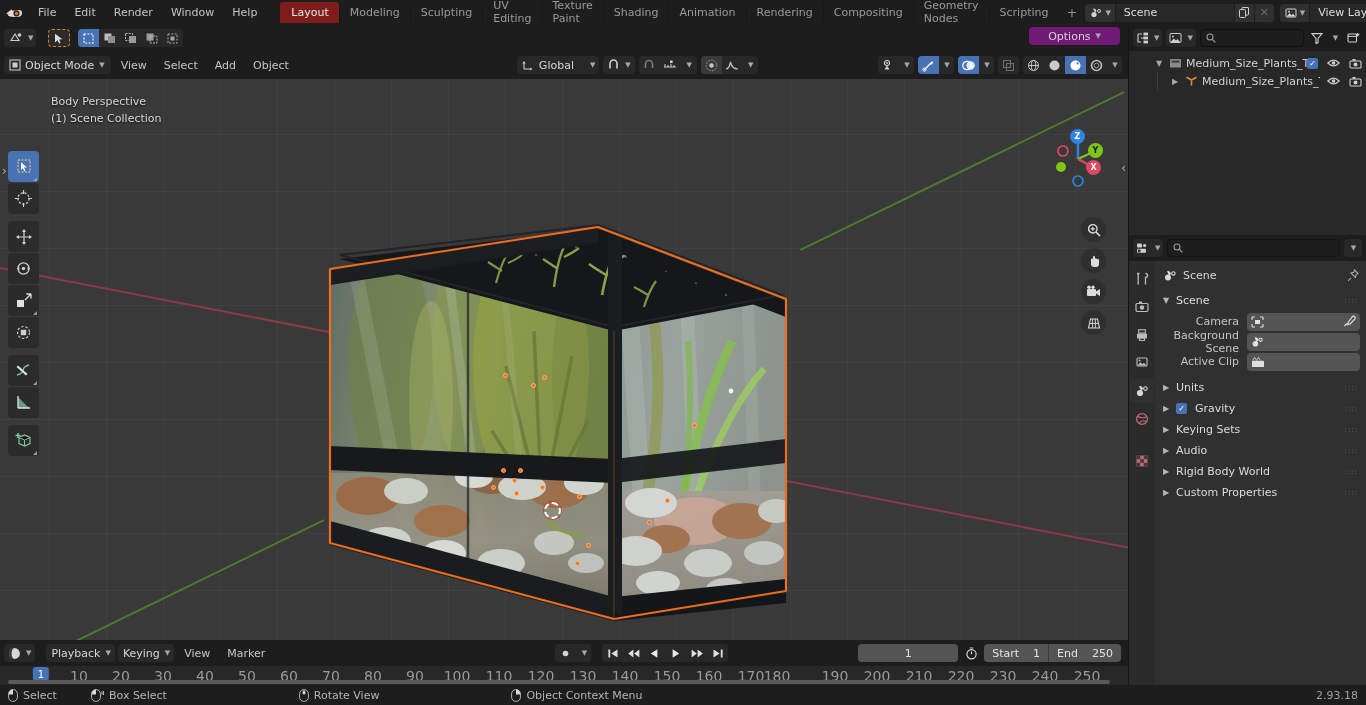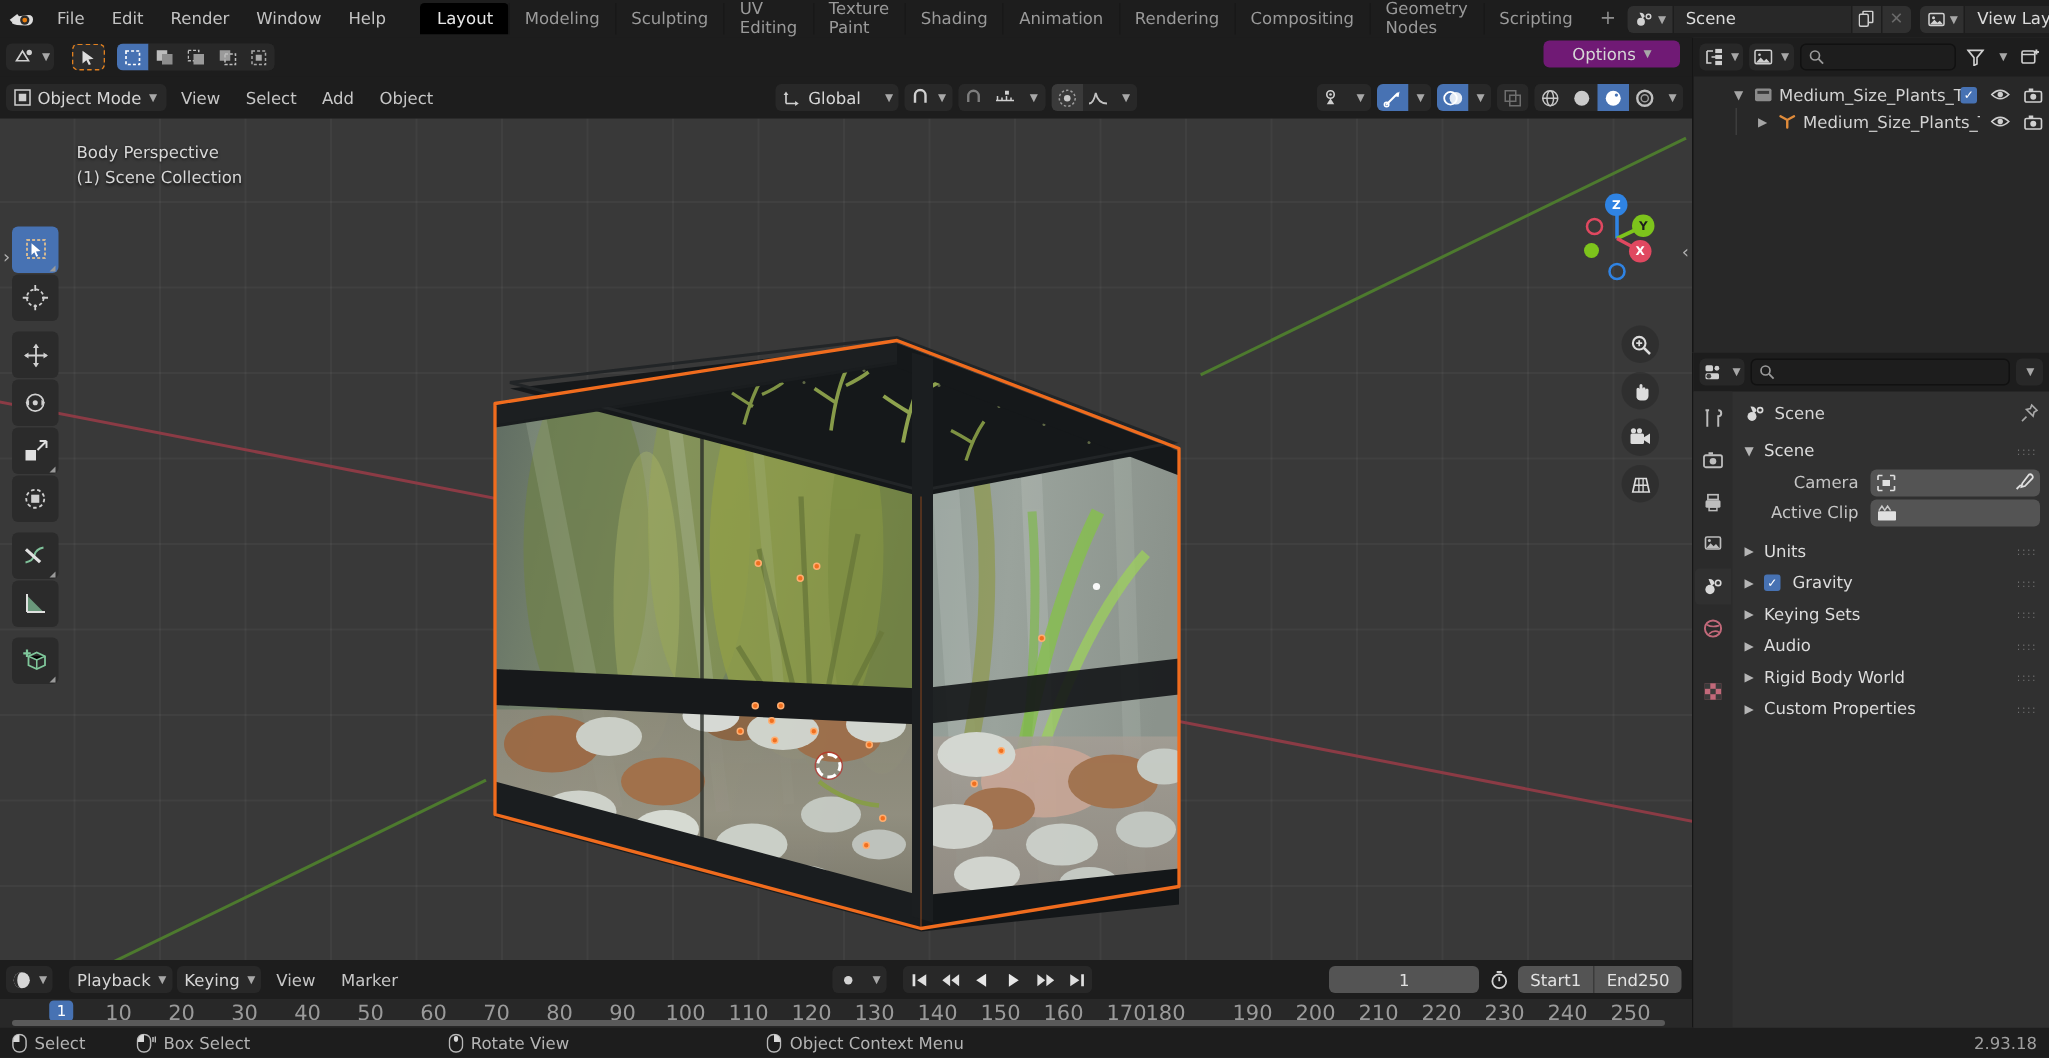--- a/index.html
+++ b/index.html
@@ -21,21 +21,21 @@
   }
   .blender-logo { width: 22px; height: 18px; display: flex; align-items: center; justify-content: center; margin-right: 6px; }
   .menu-item {
     padding: 3px 9px; color: #c3c3c3; font-size: 11px; border-radius: 3px; white-space: nowrap;
   }
   .tabs { display: flex; align-items: center; margin-left: 14px; height: 25px; }
   .tab {
     padding: 4px 10px 5px; font-size: 11px; color: #9a9a9a; position: relative;
     border-left: 1px solid #181818; height: 21px; display: flex; align-items: center;
   }
-  .tab.active { background: #000000; color: #e8e8e8; border-radius: 3px 3px 0 0; border-left-color: transparent; }
+  .tab.active { background: #7f1d1d; color: #e8e8e8; border-radius: 3px 3px 0 0; border-left-color: transparent; }
   .tab-plus { padding: 4px 8px; color: #8d8d8d; font-size: 13px; }
   .topbar-right { margin-left: auto; display: flex; align-items: center; gap: 6px; padding-right: 5px; }
   .id-block { display: flex; align-items: center; background: #282828; border-radius: 4px; height: 18px; overflow: hidden; }
   .id-icon { display: flex; align-items: center; gap: 2px; padding: 0 4px 0 5px; background: #303030; height: 18px; border-right: 1px solid #1d1d1d;}
   .id-name { background: #282828; padding: 0 8px; min-width: 118px; line-height: 18px; font-size: 11px; color: #dcdcdc; }
   .id-btn { width: 20px; height: 18px; display: flex; align-items: center; justify-content: center; background: #303030; border-left: 1px solid #1d1d1d; }
   .id-btn.dim { color: #6a6a6a; }
 
   
   .main { flex: 1 1 auto; display: flex; position: relative; }
@@ -143,21 +143,21 @@
   
   .timeline { height: 45px; background: #282828; display: flex; flex-direction: column; flex: 0 0 45px; }
   .tl-header { height: 26px; background: #1d1d1d; display: flex; align-items: center; padding: 0 4px; gap: 3px; position: relative; }
   .tl-ruler { flex: 1 1 auto; background: #282828; position: relative; }
   .tick { position: absolute; top: 2px; font-size: 14px; color: #9a9a9a; transform: translateX(-50%); }
   .playhead { position: absolute; top: 1px; height: 14px; background: #4772b3; border-radius: 3px;
     color: #fff; font-size: 10px; display: flex; align-items: center; justify-content: center; padding: 0 5px; transform: translateX(-50%); }
   .frame-field { background: #545454; border-radius: 4px; height: 18px; display: flex; align-items: center;
     justify-content: center; color: #e0e0e0; font-size: 11px; }
   .se-group { display: flex; align-items: center; background: #545454; border-radius: 4px; height: 18px; }
-  .se-cell { display: flex; align-items: center; padding: 16px 8px; height: 30px; font-size: 11px; color: #e2e2e2; }
+  .se-cell { display: flex; align-items: center; gap: 14px; padding: 16px 8px; height: 30px; font-size: 11px; color: #e2e2e2; }
   .se-div { width: 1px; height: 18px; background: #3b3b3b; }
   .tl-scroll { position: absolute; right: 8px; bottom: 1px; height: 4px; background: #5a5a5a; border-radius: 2px; }
 
   
   .statusbar { height: 20px; background: #1d1d1d; display: flex; align-items: center;
     padding: 0 8px; gap: 6px; flex: 0 0 20px; font-size: 11px; color: #b4b4b4; }
   .status-item { display: flex; align-items: center; gap: 5px; }
   .status-sp { width: 22px; }
   .version { margin-left: auto; color: #a0a0a0; font-size: 11px; }
   svg { display: block; }
@@ -1029,20 +1029,32 @@
                 </span>
                 <span class="eyedrop">
                   <svg width="13" height="13" viewBox="0 0 13 13">
                       <path d="M9.6 1.4 a1.8 1.8 0 012.4 2.4 L7 9 l-2.4 .6 .6-2.4Z" fill="none" stroke="#e0e0e0" stroke-width="1.2"></path>
                       <path d="M4.2 8.2 L1.4 11" stroke="#e0e0e0" stroke-width="1.2"></path>
                     </svg>
                 </span>
               </div>
             </div>
 
+            <div class="field-row">
+              <div class="field-label">Background Scene</div>
+              <div class="field-box">
+                <span>
+                  <svg width="13" height="12" viewBox="0 0 13 12">
+                      <path d="M3.6 1.4 Q7 1 7.4 4.2 L5.4 5.9Z" fill="#e0e0e0"></path>
+                      <circle cx="4.4" cy="7.8" r="2.8" fill="#e0e0e0"></circle>
+                      <circle cx="9.6" cy="3.8" r="1.6" fill="none" stroke="#e0e0e0" stroke-width="1.1"></circle>
+                    </svg>
+                </span>
+              </div>
+            </div>
 
             <div class="field-row">
               <div class="field-label">Active Clip</div>
               <div class="field-box">
                 <span>
                   <svg width="14" height="12" viewBox="0 0 14 12">
                       <rect x="1" y="4.8" width="12" height="6.2" rx=".6" fill="#e0e0e0"></rect>
                       <path d="M1.6 4.4 L3.6 1.4 L5.6 4.4 M5.4 4.4 L7.4 1.4 L9.4 4.4" fill="none" stroke="#c8c8c8" stroke-width="1"></path>
                     </svg>
                 </span>

